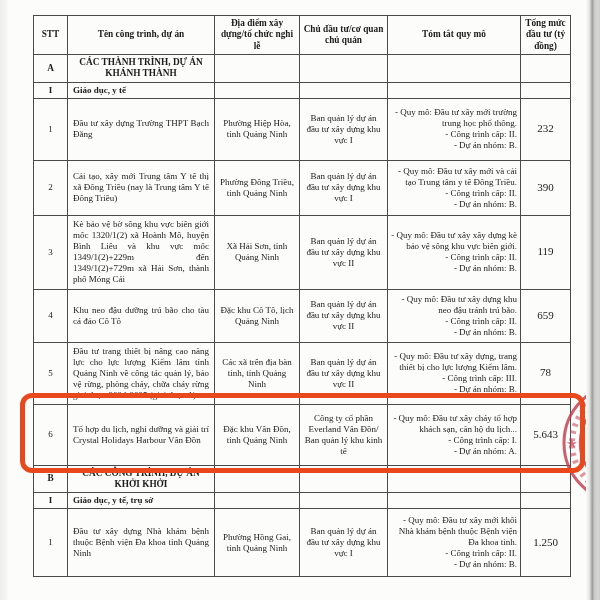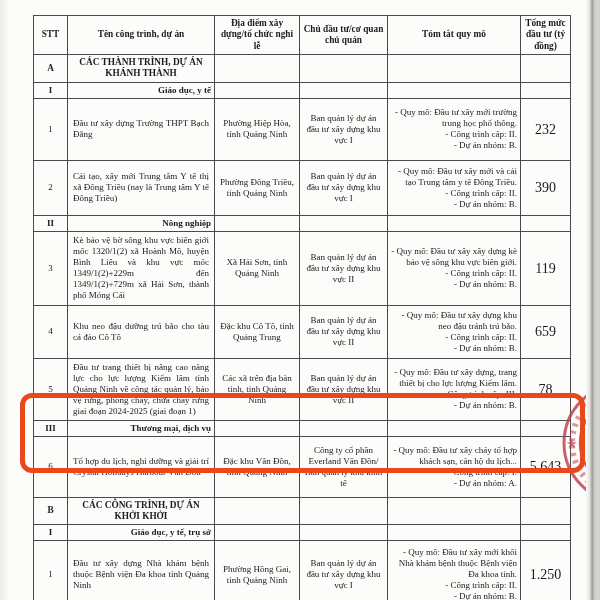--- a/index.html
+++ b/index.html
@@ -23,24 +23,24 @@
     font-size:9px; line-height:1.22; color:#1b1b1b; z-index:2;
   }
   table.doc th, table.doc td {
     border:1px solid #4a4a4a; vertical-align:middle;
     padding:2px 3px; text-align:center; overflow:hidden;
     word-wrap:break-word;
   }
   table.doc th { font-weight:bold; font-size:9.3px; }
   tr.row-section td { font-weight:bold; font-size:9.3px; }
   tr.row-group td { font-weight:bold; }
-  tr.row-group td.name-cell { text-align:right; padding-left:5px; }
+  tr.row-group td.name-cell { text-align:left; padding-left:5px; }
   tr.row-project td.name-cell { text-align:justify; padding:2px 5px; }
   td.summary-cell div { text-align:right; }
-  td.investment-cell { font-size:14px; }
+  td.investment-cell { font-size:11px; }
   .highlight-box {
     position:absolute; left:20px; top:393px; width:555px; height:70px;
     border:5px solid #e8481c; border-radius:12px;
     z-index:6; pointer-events:none;
   }
   .seal {
     position:absolute; left:552px; top:371px; width:144px; height:144px;
     z-index:5; opacity:0.8; pointer-events:none;
   }
 </style>
@@ -104,71 +104,55 @@
           <td class="name-cell">Cải tạo, xây mới Trung tâm Y tế thị xã Đông Triều (nay là Trung tâm Y tế Đông Triều)</td>
           <td class="location-cell">Phường Đông Triều, tỉnh Quảng Ninh</td>
           <td class="investor-cell">Ban quản lý dự án đầu tư xây dựng khu vực I</td>
           <td class="summary-cell">
             <div>- Quy mô: Đầu tư xây mới và cải tạo Trung tâm y tế Đông Triều.</div>
             <div>- Công trình cấp: II.</div>
             <div>- Dự án nhóm: B.</div>
           </td>
           <td class="investment-cell">390</td>
         </tr>
-        <tr class="row-group" style="height: 11px;">
-          <td class="stt-cell">II</td>
-          <td class="name-cell">Nông nghiệp</td>
-          <td class="location-cell"></td>
-          <td class="investor-cell"></td>
-          <td class="summary-cell"></td>
-          <td class="investment-cell"></td>
-        </tr>
         <tr class="row-project" style="height: 74px;">
           <td class="stt-cell">3</td>
           <td class="name-cell">Kè bảo vệ bờ sông khu vực biên giới mốc 1320/1(2) xã Hoành Mô, huyện Bình Liêu và khu vực mốc 1349/1(2)+229m đến 1349/1(2)+729m xã Hải Sơn, thành phố Móng Cái</td>
           <td class="location-cell">Xã Hải Sơn, tỉnh Quảng Ninh</td>
           <td class="investor-cell">Ban quản lý dự án đầu tư xây dựng khu vực II</td>
           <td class="summary-cell">
             <div>- Quy mô: Đầu tư xây xây dựng kè bảo vệ sông khu vực biên giới.</div>
             <div>- Công trình cấp: II.</div>
             <div>- Dự án nhóm: B.</div>
           </td>
           <td class="investment-cell">119</td>
         </tr>
         <tr class="row-project" style="height: 53px;">
           <td class="stt-cell">4</td>
           <td class="name-cell">Khu neo đậu dưỡng trú bão cho tàu cá đảo Cô Tô</td>
-          <td class="location-cell">Đặc khu Cô Tô, tỉnh Quảng Trung</td>
+          <td class="location-cell">Đặc khu Cô Tô, lịch Quảng Ninh</td>
           <td class="investor-cell">Ban quản lý dự án đầu tư xây dựng khu vực II</td>
           <td class="summary-cell">
             <div>- Quy mô: Đầu tư xây dựng khu neo đậu tránh trú bão.</div>
             <div>- Công trình cấp: II.</div>
             <div>- Dự án nhóm: B.</div>
           </td>
           <td class="investment-cell">659</td>
         </tr>
         <tr class="row-project" style="height: 62px;">
           <td class="stt-cell">5</td>
           <td class="name-cell">Đầu tư trang thiết bị nâng cao năng lực cho lực lượng Kiểm lâm tỉnh Quảng Ninh về công tác quản lý, bảo vệ rừng, phòng cháy, chữa cháy rừng giai đoạn 2024-2025 (giai đoạn 1)</td>
           <td class="location-cell">Các xã trên địa bàn tỉnh, tỉnh Quảng Ninh</td>
           <td class="investor-cell">Ban quản lý dự án đầu tư xây dựng khu vực II</td>
           <td class="summary-cell">
             <div>- Quy mô: Đầu tư xây dựng, trang thiết bị cho lực lượng Kiểm lâm.</div>
             <div>- Công trình cấp: III.</div>
             <div>- Dự án nhóm: B.</div>
           </td>
           <td class="investment-cell">78</td>
-        </tr>
-        <tr class="row-group highlighted" style="height: 14px;">
-          <td class="stt-cell">III</td>
-          <td class="name-cell">Thương mại, dịch vụ</td>
-          <td class="location-cell"></td>
-          <td class="investor-cell"></td>
-          <td class="summary-cell"></td>
-          <td class="investment-cell"></td>
         </tr>
         <tr class="row-project highlighted" style="height: 61px;">
           <td class="stt-cell">6</td>
           <td class="name-cell">Tổ hợp du lịch, nghỉ dưỡng và giải trí Crystal Holidays Harbour Vân Đồn</td>
           <td class="location-cell">Đặc khu Vân Đồn, tỉnh Quảng Ninh</td>
           <td class="investor-cell">Công ty cổ phần Everland Vân Đồn/ Ban quản lý khu kinh tế</td>
           <td class="summary-cell">
             <div>- Quy mô: Đầu tư xây cháy tổ hợp khách sạn, căn hộ du lịch...</div>
             <div>- Công trình cấp: I.</div>
             <div>- Dự án nhóm: A.</div>

